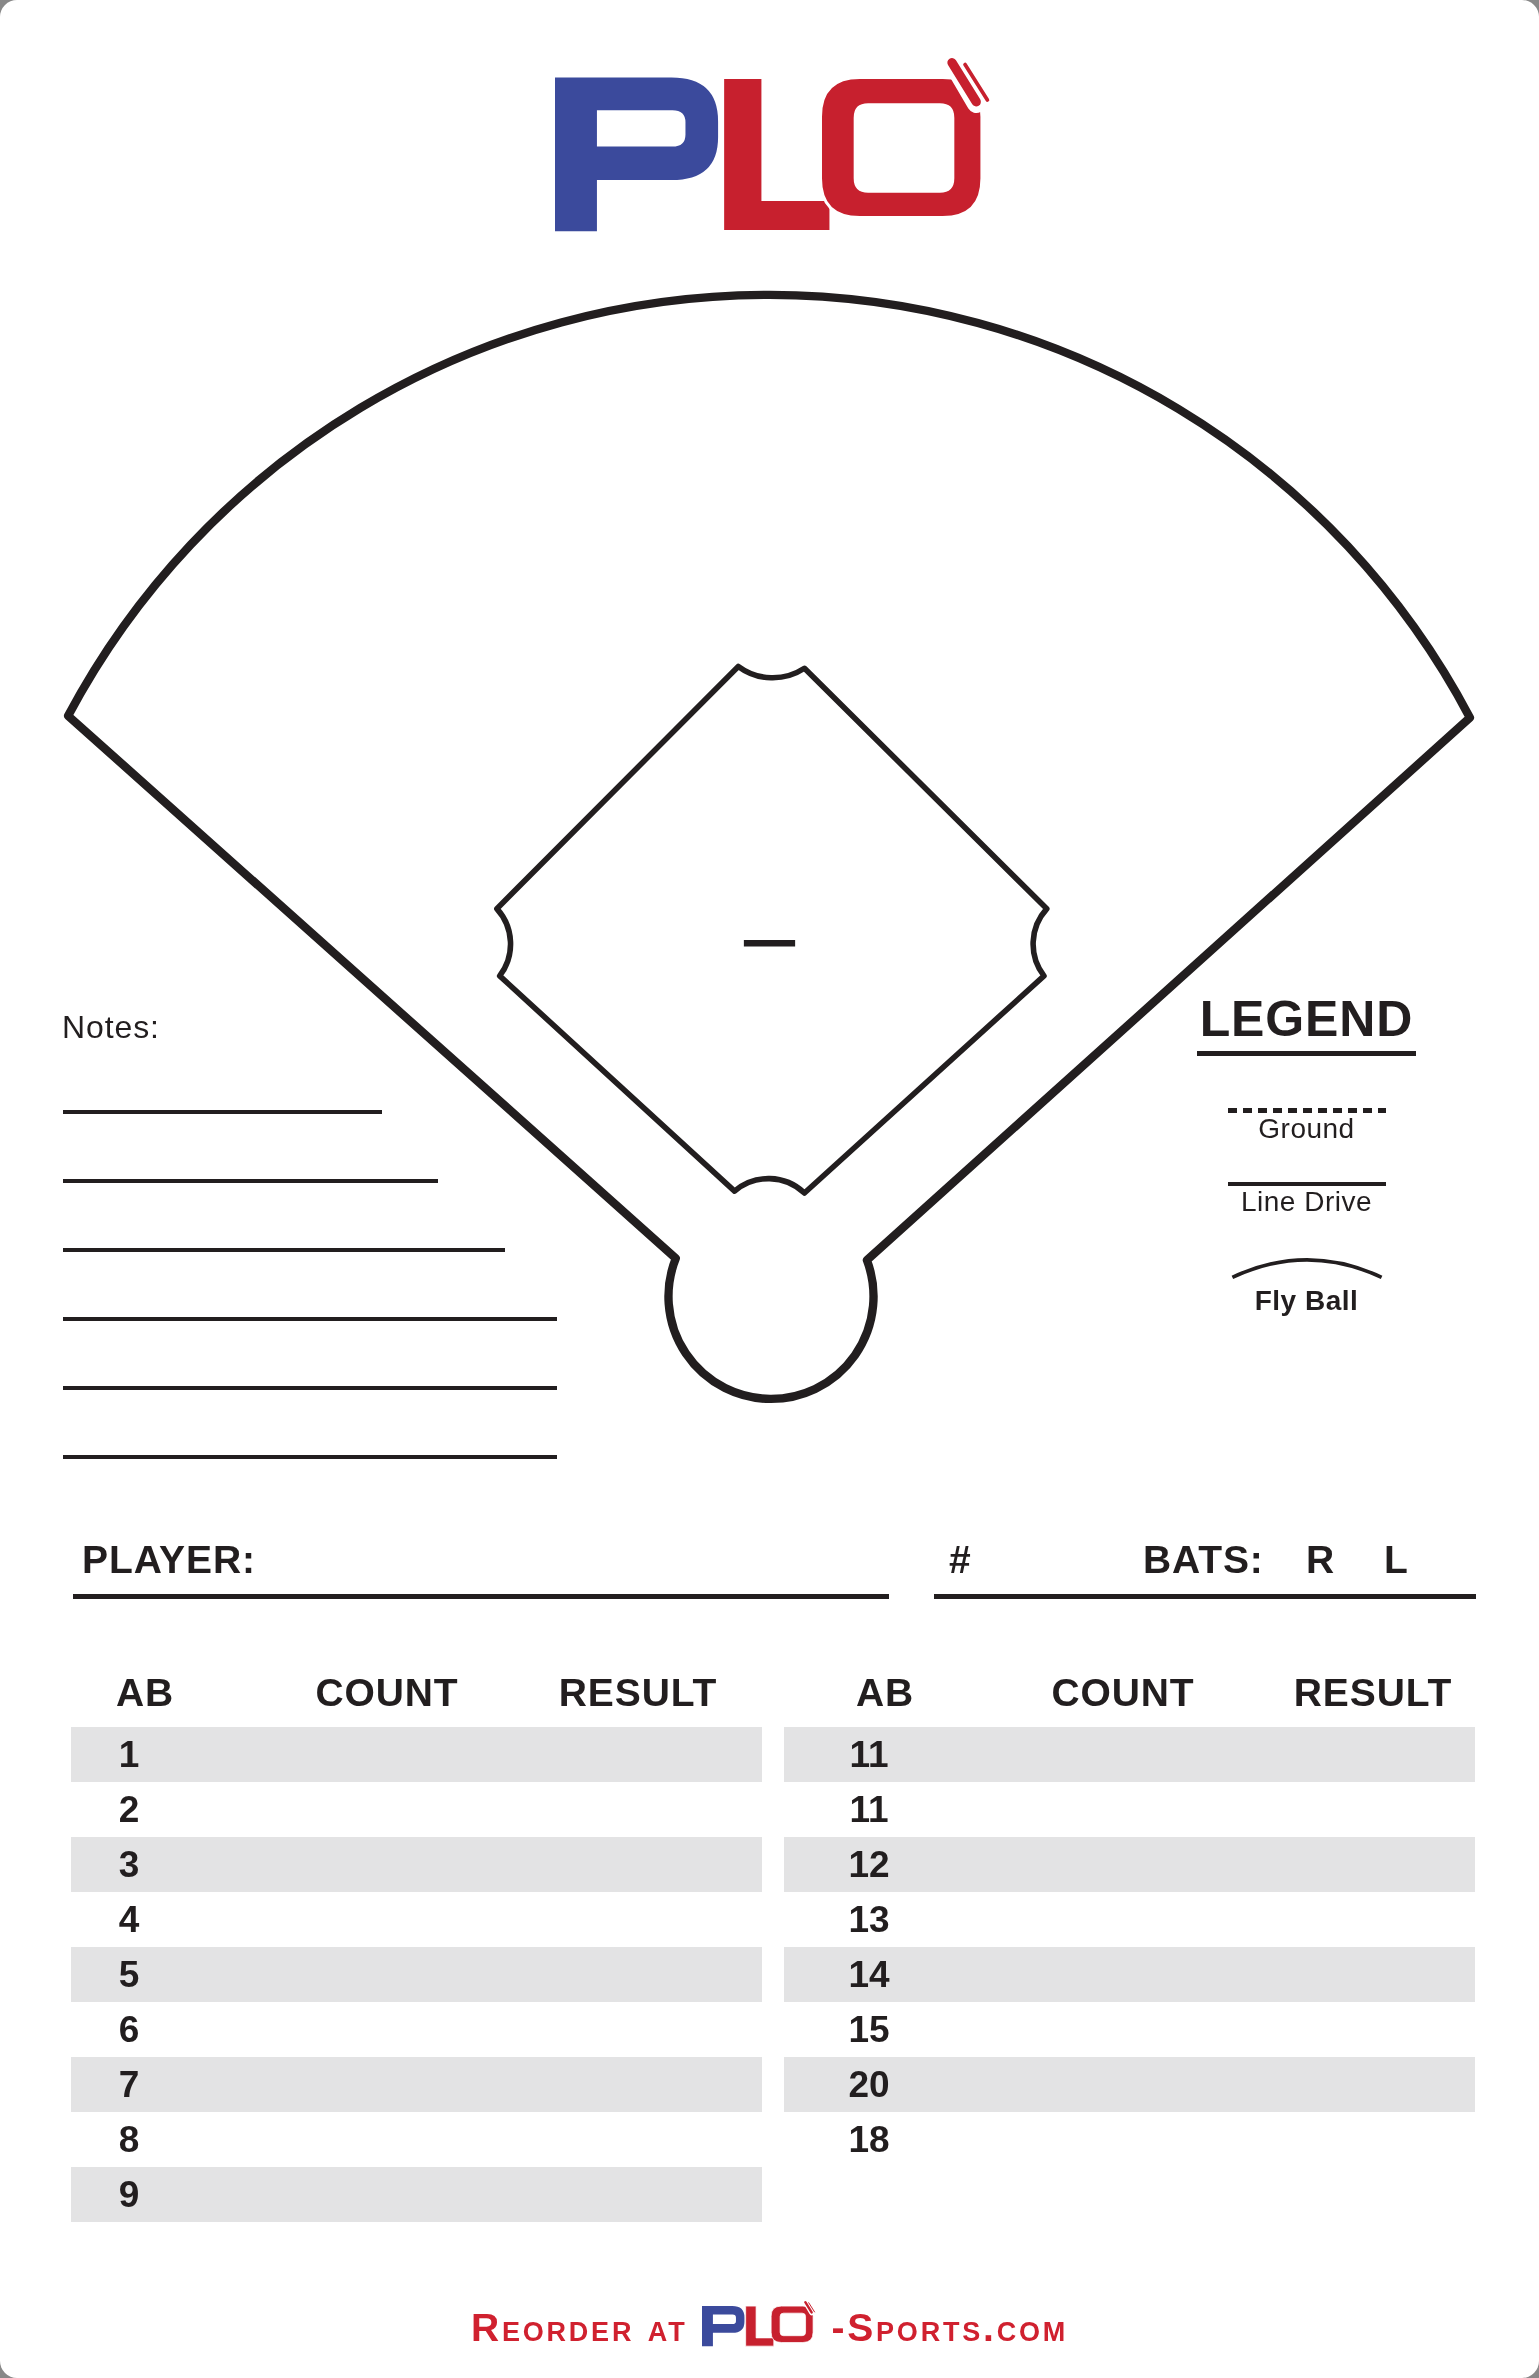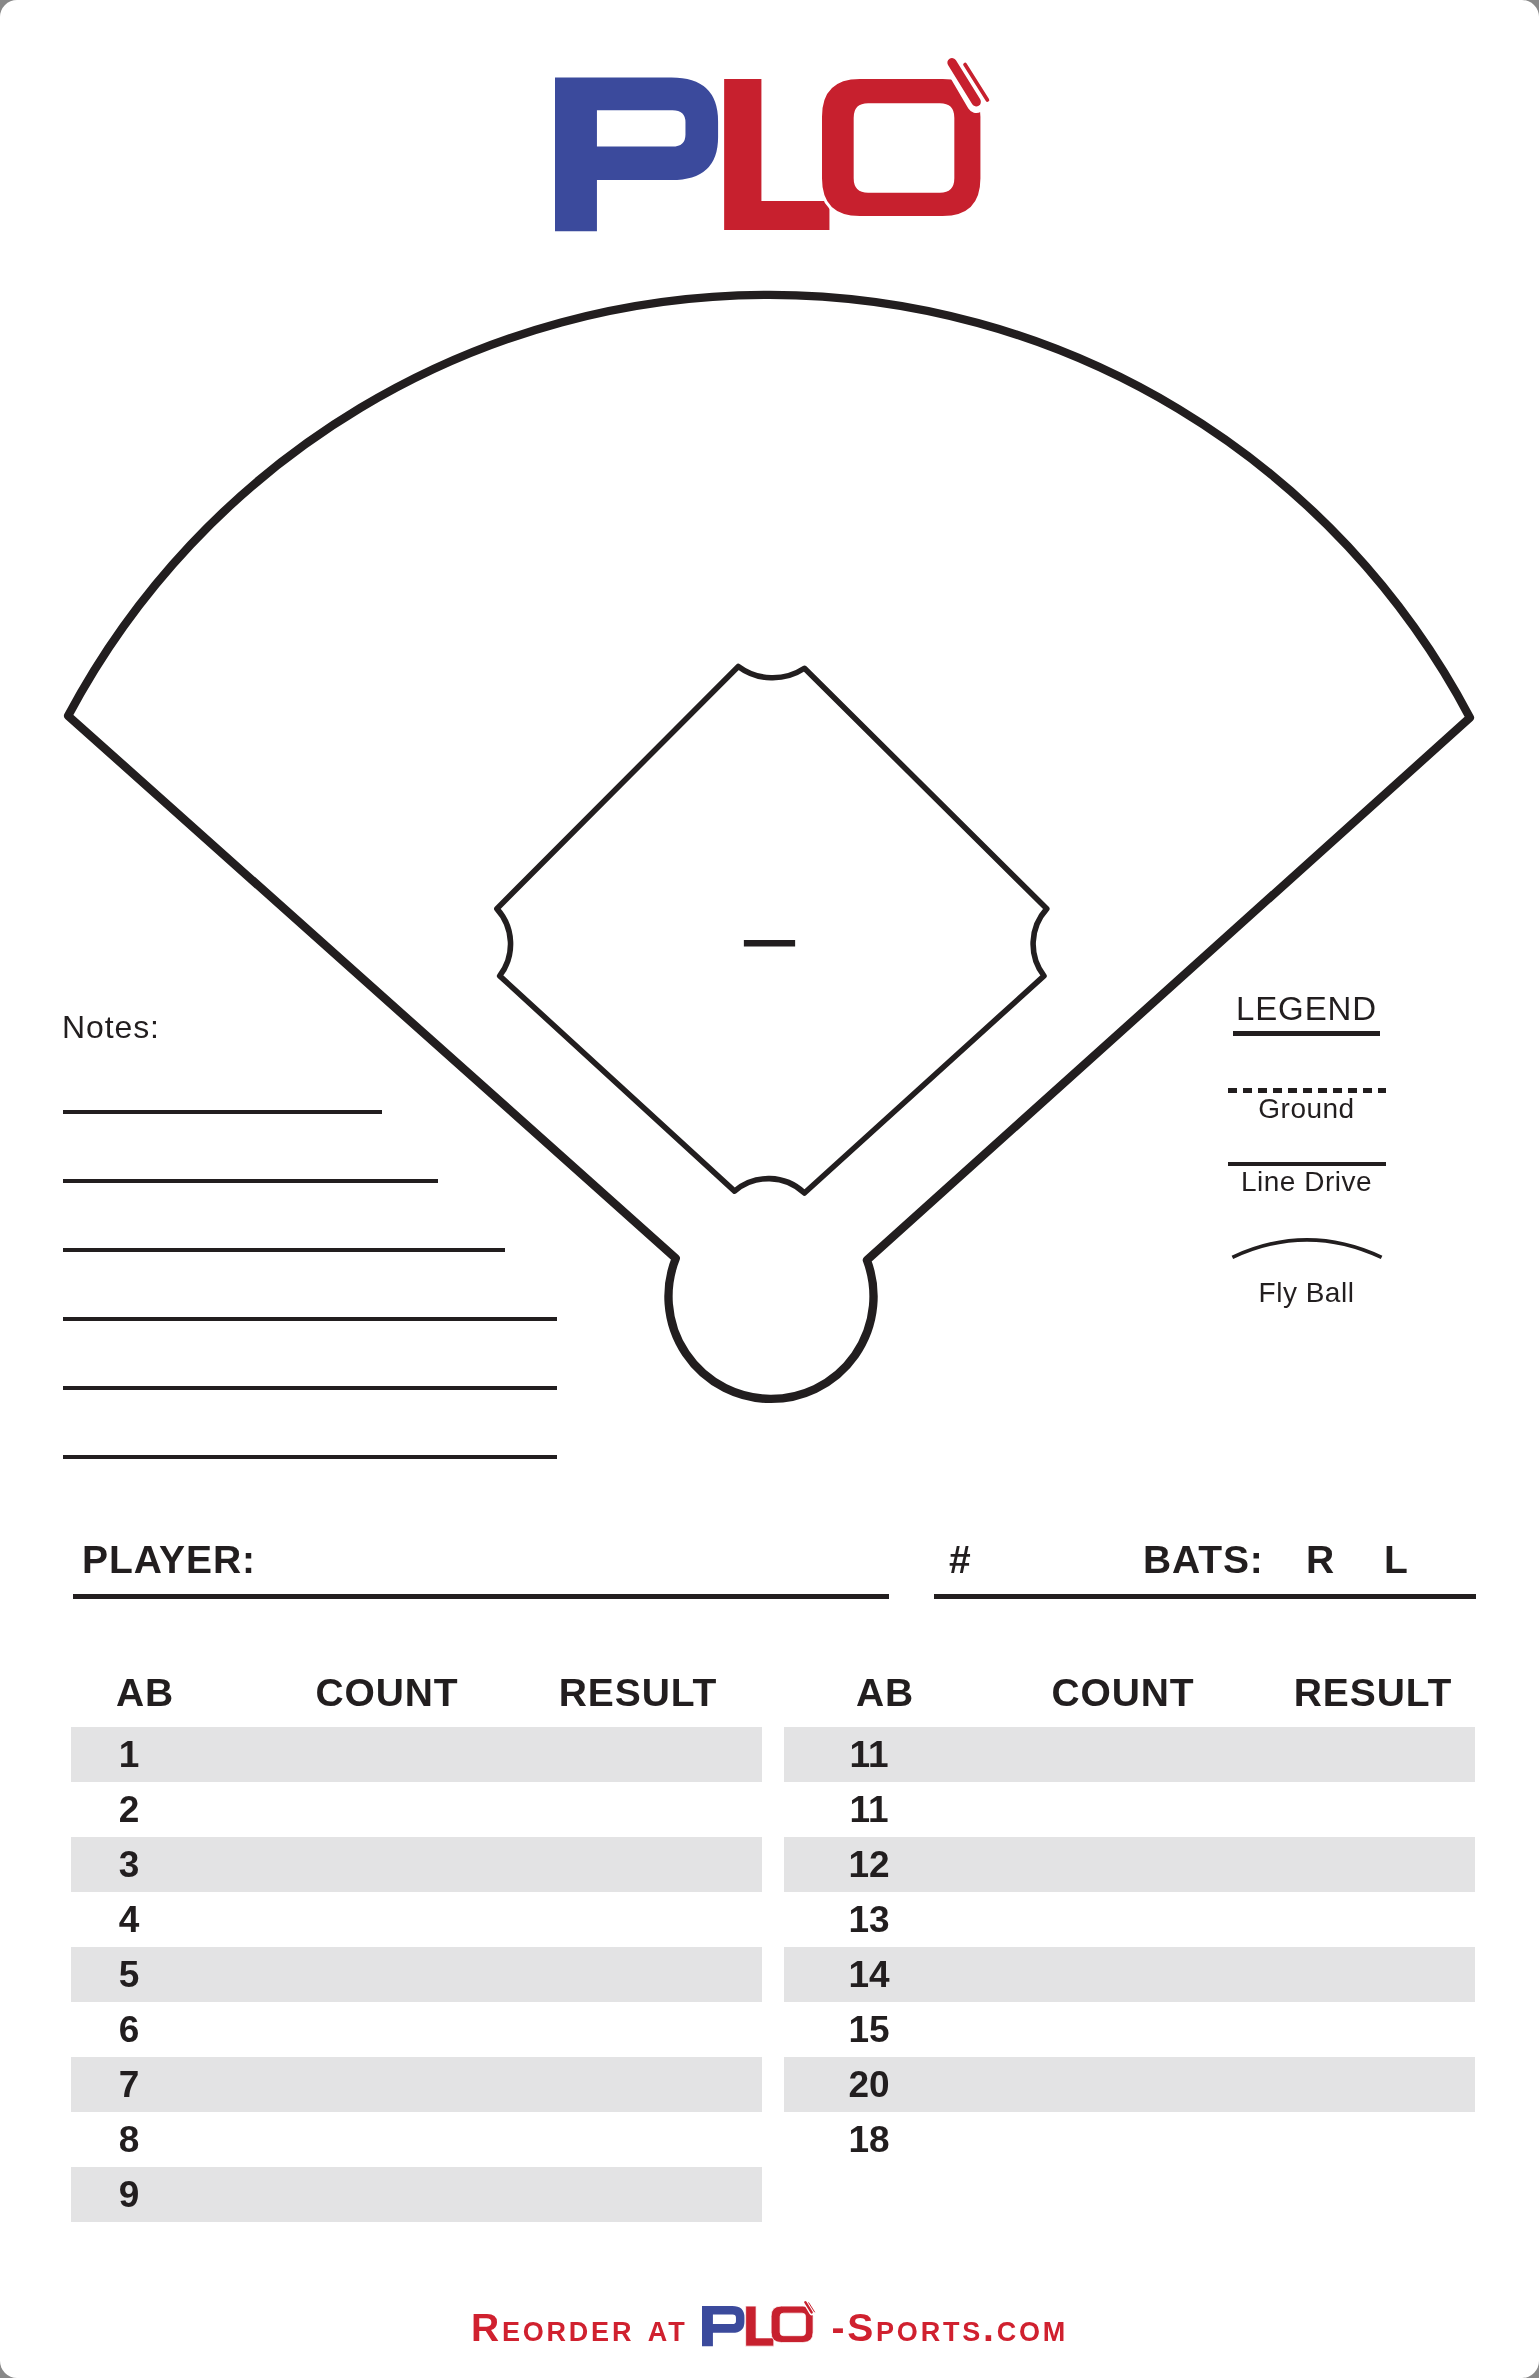--- a/index.html
+++ b/index.html
@@ -10,21 +10,21 @@
   .page{position:relative;width:1539px;height:2378px;background:#fff;margin:0 auto;overflow:hidden;border-radius:17px;}
 
   svg{display:block;}
   .header-logo{position:absolute;left:555px;top:70px;width:438px;height:168px;overflow:visible;}
   .field-svg{position:absolute;left:0;top:0;width:1539px;height:1454px;}
 
   .notes-label{position:absolute;left:62px;top:1009px;font-size:32px;color:var(--ink);letter-spacing:0.9px;}
   .note-line{position:absolute;left:63px;height:3.7px;background:var(--ink);}
 
   .legend{position:absolute;left:1207px;top:990px;width:199px;display:flex;flex-direction:column;align-items:center;color:var(--ink);}
-  .legend-title{font-size:33px;font-weight:normal;letter-spacing:0.9px;border-bottom:5.6px solid var(--ink);padding:0 2.8px 2.8px 2.8px;}
+  .legend-title{font-size:50px;font-weight:bold;letter-spacing:0.9px;border-bottom:5.6px solid var(--ink);padding:0 2.8px 2.8px 2.8px;}
   .legend-dashed{margin-top:52px;width:158px;height:5.6px;
     background:repeating-linear-gradient(90deg,var(--ink) 0 9.3px,transparent 9.3px 15px);}
   .legend-solid{margin-top:37px;width:158px;height:3.7px;background:var(--ink);}
   .legend-arc{margin-top:28px;width:158px;height:35px;}
   .legend-label{font-size:28px;margin-top:0;letter-spacing:0.5px;}
 
   .player-row{position:absolute;left:0;top:0;width:1539px;color:var(--ink);}
   .p-label{position:absolute;font-size:39px;font-weight:bold;letter-spacing:0.9px;top:1538px;}
   .player-label{left:82px;}
   .number-label{left:949px;}
@@ -93,21 +93,21 @@
 
   <div class="legend">
     <div class="legend-title">LEGEND</div>
     <div class="legend-dashed"></div>
     <div class="legend-label">Ground</div>
     <div class="legend-solid"></div>
     <div class="legend-label">Line Drive</div>
     <svg class="legend-arc" viewBox="0 0 170 38">
       <path d="M 4 34 Q 85 -4 166 34" fill="none" style="stroke:var(--ink)" stroke-width="4"></path>
     </svg>
-    <div class="legend-label" style="margin-top:16px;">Fly Ball</div>
+    <div class="legend-label" style="margin-top:4px;font-weight:bold;">Fly Ball</div>
   </div>
 
   <div class="player-row">
     <div class="p-label player-label">PLAYER:</div>
     <div class="blank-line player-line"></div>
     <div class="p-label number-label">#</div>
     <div class="p-label bats-label">BATS:</div>
     <div class="p-label bats-r">R</div>
     <div class="p-label bats-l">L</div>
     <div class="blank-line bats-line"></div>

